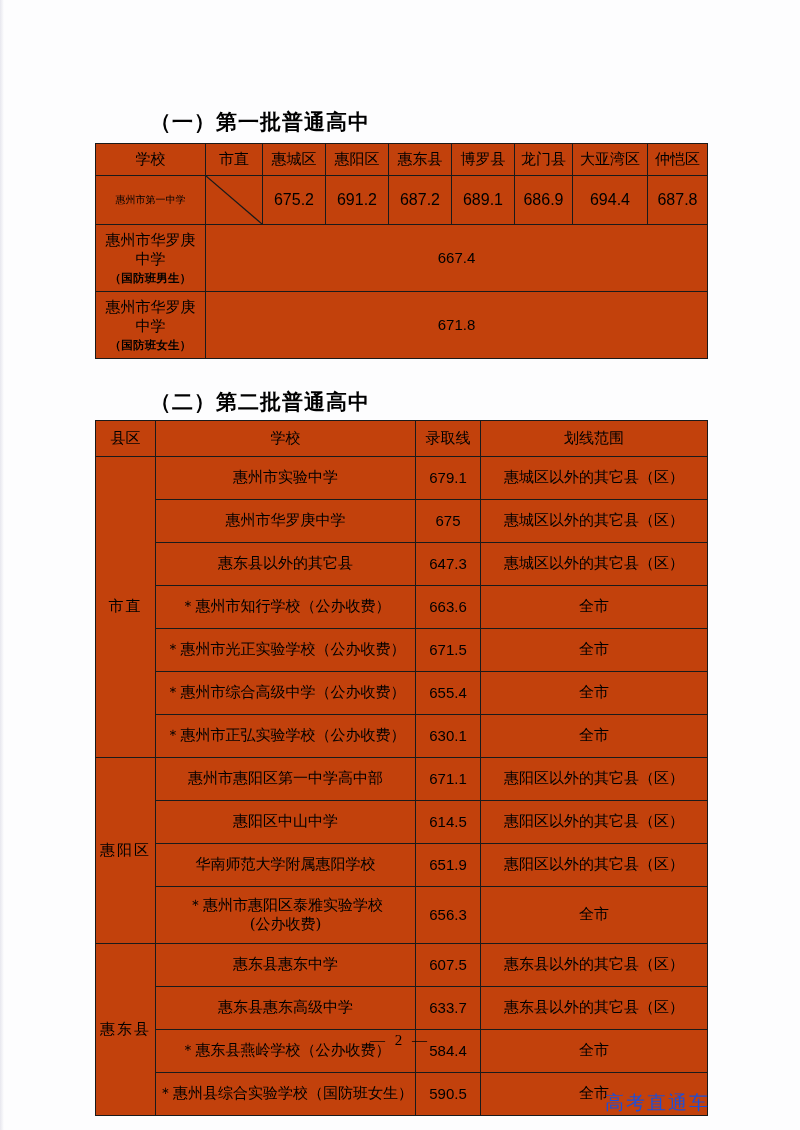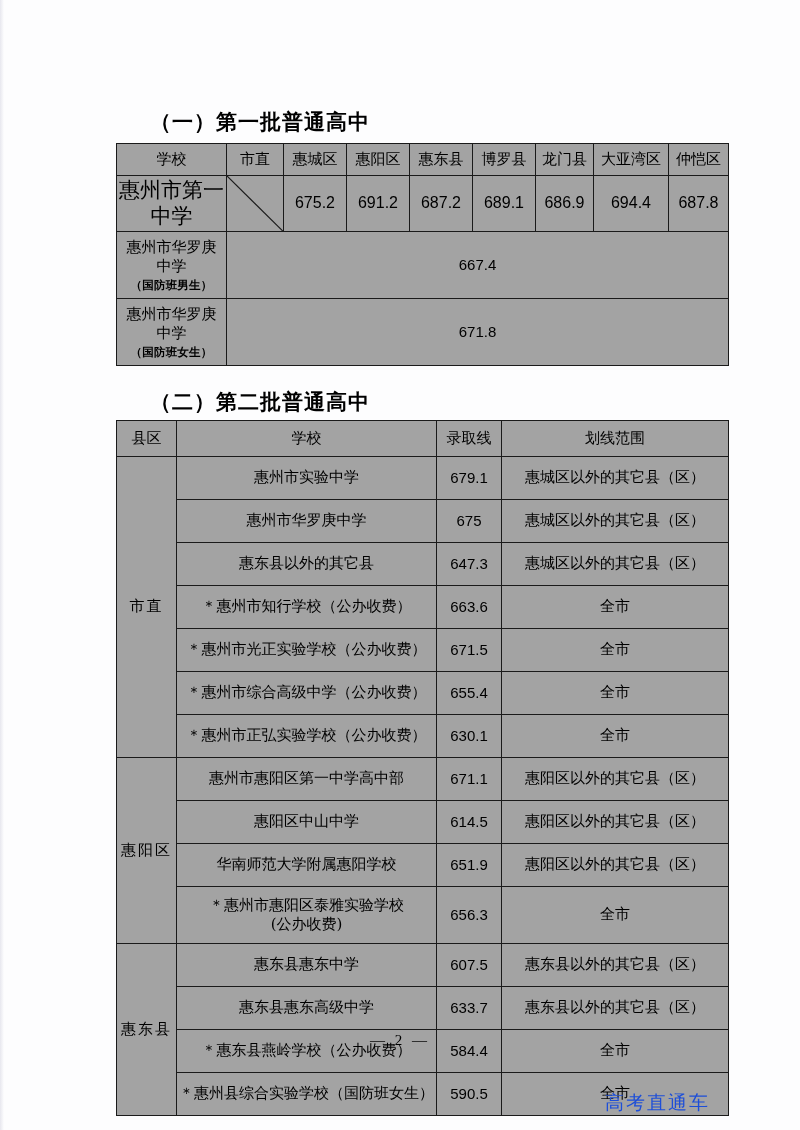--- a/index.html
+++ b/index.html
@@ -36,22 +36,21 @@
   }
   #heading-1 { top: 108px; }
   #heading-2 { top: 388px; }
 
   
   table.doc-table {
     position: absolute;
     border-collapse: collapse;
     table-layout: fixed;
     font-size: 15px;
-    background: #a3a3a3;
-    margin-left: 21px;
+    background: #c2410c;
   }
   table.doc-table td,
   table.doc-table th {
     border: 1px solid #1a1a1a;
     text-align: center;
     vertical-align: middle;
     font-weight: normal;
     padding: 2px 2px;
     line-height: 1.28;
     font-family: "DejaVu Serif", "Liberation Serif", serif;
@@ -64,21 +63,21 @@
   
   #table-batch1 {
     left: 95px;
     top: 143px;
     width: 612px;
   }
   #table-batch1 td { height: 26px; }
   #table-batch1 .hdr { height: 27px; font-size: 15px; }
   #table-batch1 .school-cell {
     height: 44px;
-    font-size: 21px;
+    font-size: 10px;
     line-height: 1.22;
   }
   #table-batch1 .defense-cell {
     height: 62px;
     font-size: 15px;
     line-height: 1.3;
   }
   #table-batch1 .defense-cell .sub {
     display: block;
     font-size: 11.5px;

